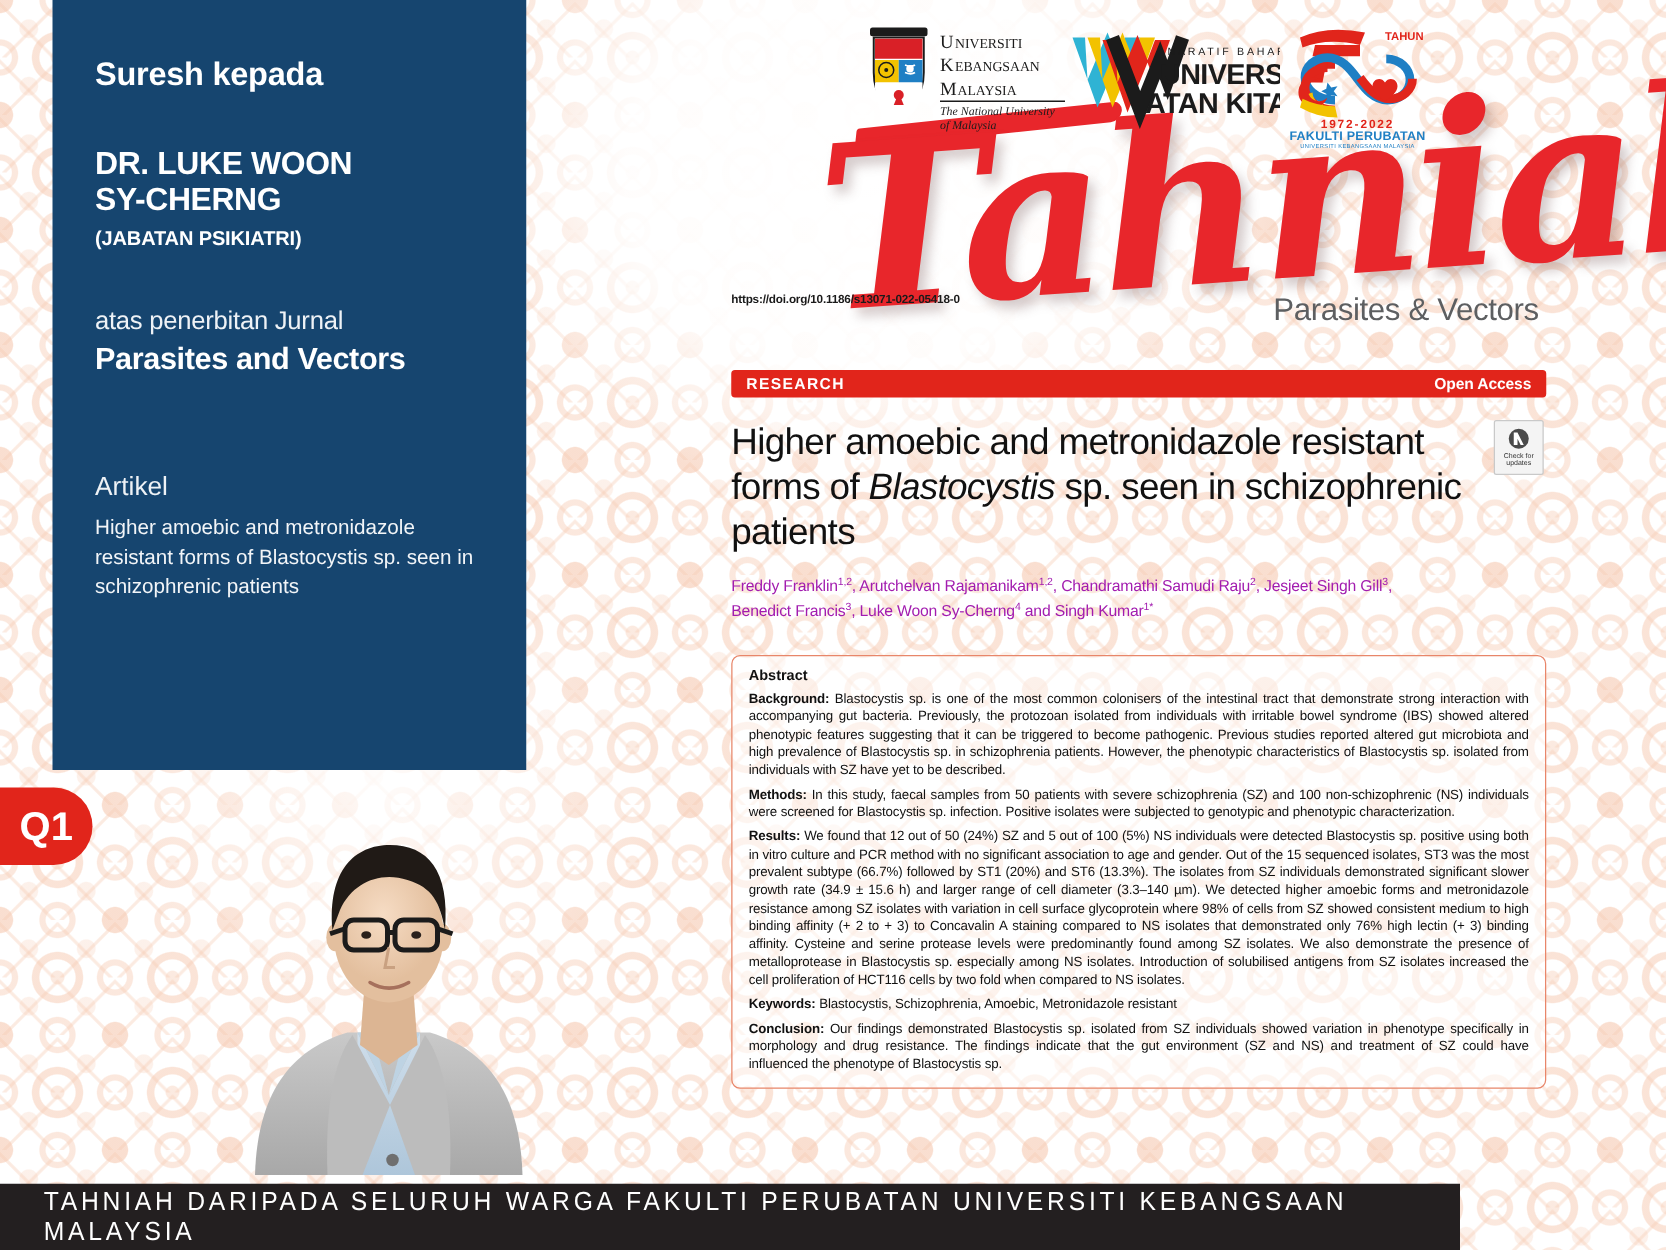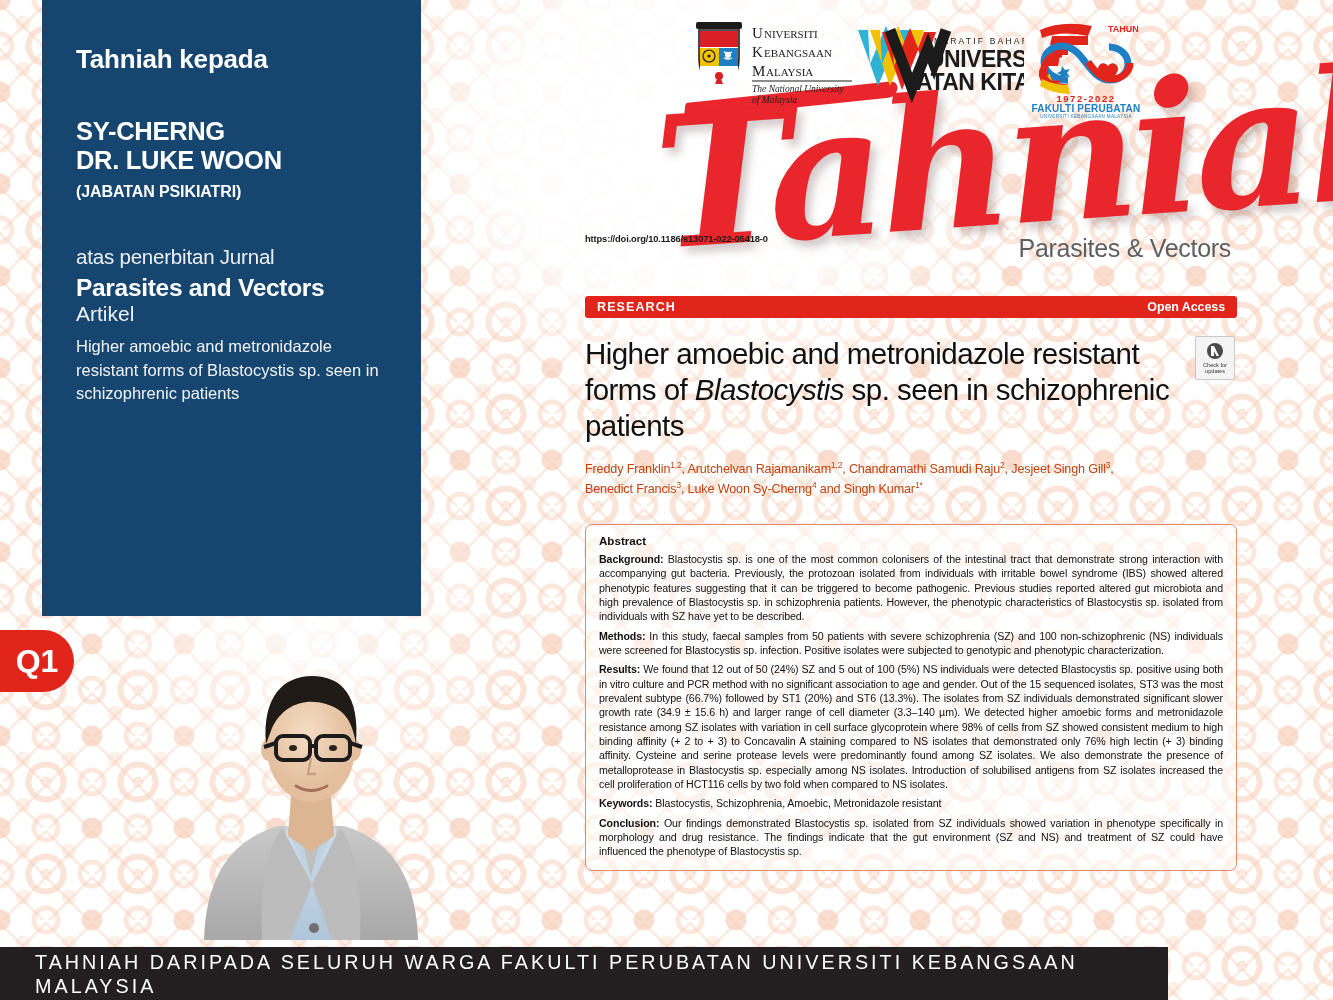--- a/index.html
+++ b/index.html
@@ -60,21 +60,21 @@
     padding:44px 34px 0 34px;
   }
   .lp-h1 { font-size:26px; font-weight:bold; letter-spacing:-.2px; }
   .lp-name {
     font-size:25.5px; font-weight:bold; line-height:1.14; margin-top:42px;
     letter-spacing:-.3px;
   }
   .lp-dept { font-size:16px; font-weight:bold; margin-top:8px; letter-spacing:-.1px;}
   .lp-atas { font-size:20.5px; font-weight:300; margin-top:44px; color:#eef2f6; letter-spacing:-.2px;}
   .lp-journal { font-size:24.5px; font-weight:600; margin-top:5px; letter-spacing:-.3px;}
-  .lp-artikel { font-size:21px; font-weight:300; color:#eef2f6;}
+  .lp-artikel { font-size:21px; font-weight:300; margin-top:76px; color:#eef2f6;}
   .lp-article-title { font-size:16.5px; font-weight:300; line-height:1.42; margin-top:9px; color:#f2f5f8;}
 
   
   #q1-badge {
     position:absolute; left:0; top:630px; width:74px; height:62px;
     background:#e1251b; border-radius:0 31px 31px 0; z-index:6;
     display:flex; align-items:center; justify-content:center;
     color:#fff; font-size:32px; font-weight:bold;
   }
 
@@ -133,21 +133,21 @@
   }
   #crossmark .cm-txt { font-size:5.6px; color:#333; text-align:center; line-height:1.15; margin-top:2px;}
 
   #paper-title {
     margin-top:18px; font-size:29.5px; line-height:1.22; color:#111;
     font-weight:400; letter-spacing:-.55px; padding-right:44px;
   }
   #paper-title .ital { font-style:italic; }
 
   #authors {
-    margin-top:15px; font-size:12.6px; line-height:1.55; color:#c2410c; letter-spacing:-.15px;
+    margin-top:15px; font-size:12.6px; line-height:1.55; color:#a21caf; letter-spacing:-.15px;
   }
   #authors sup { font-size:8.4px; vertical-align:super; }
 
   #abstract-box {
     margin-top:24px; border:1.2px solid #e8866a; border-radius:7px;
     padding:9px 13px 11px 13px; background:rgba(255,255,255,.55);
   }
   #abstract-box h4 { font-size:11.6px; font-weight:bold; color:#111; margin-bottom:3px;}
   .abs-p {
     font-size:10.65px; line-height:1.345; color:#111; text-align:justify;
@@ -166,24 +166,24 @@
     transform:scaleX(.94);
   }
 </style>
 </head>
 <body>
 
 <div id="bg-pattern"></div>
 <div id="bg-wash"></div>
 
 <div id="left-panel">
-  <div class="lp-h1">Tahniah kepada</div>
+  <div class="lp-h1">Suresh kepada</div>
   <div class="lp-name">
+    <div>DR. LUKE WOON</div>
     <div>SY-CHERNG</div>
-    <div>DR. LUKE WOON</div>
   </div>
   <div class="lp-dept">(JABATAN PSIKIATRI)</div>
   <div class="lp-atas">atas penerbitan Jurnal</div>
   <div class="lp-journal">Parasites and Vectors</div>
   <div class="lp-artikel">Artikel</div>
   <div class="lp-article-title">Higher amoebic and metronidazole resistant forms of Blastocystis sp. seen in schizophrenic patients</div>
 </div>
 
 <div id="q1-badge">
   <span>Q1</span>

